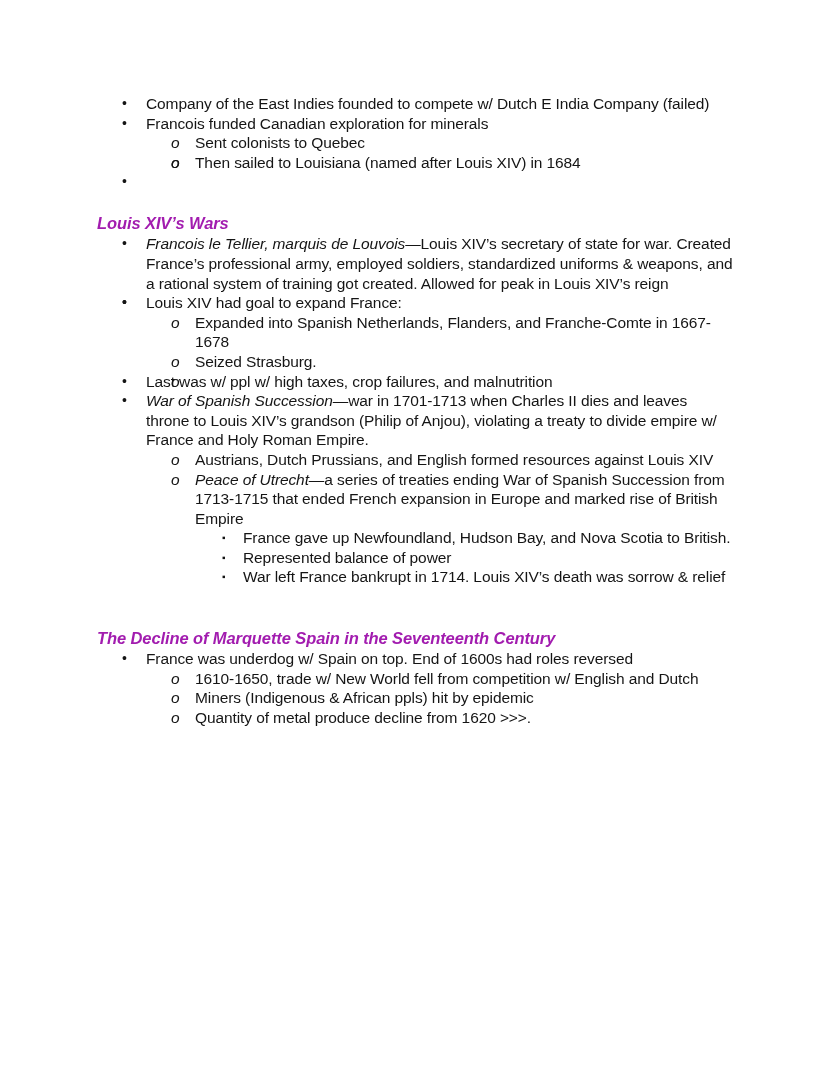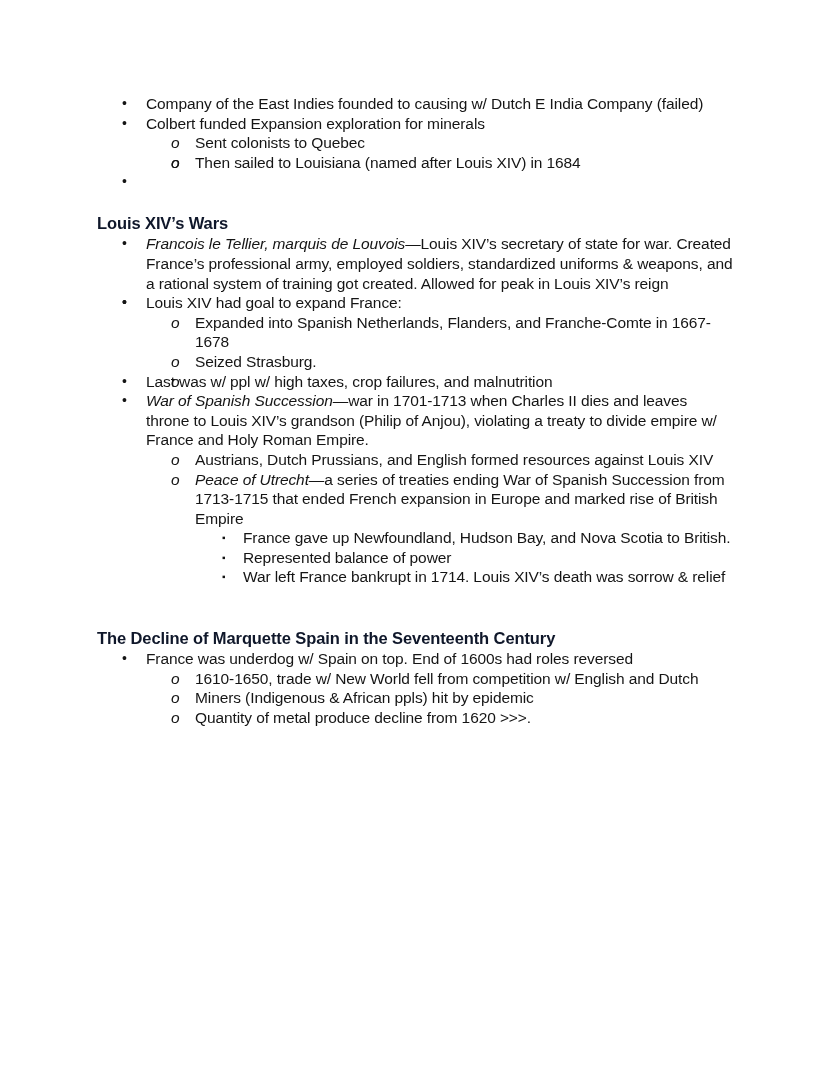--- a/index.html
+++ b/index.html
@@ -16,39 +16,40 @@
     letter-spacing: -0.1px;
   }
   .content {
     padding: 94px 94px 0 97px;
   }
   .heading {
     font-weight: bold;
     font-size: 16.5px;
     line-height: 21px;
     margin-top: 41px;
-    color: #0f172a;
+    color: #a21caf;
+    font-style: italic;
   }
   .li { position: relative; }
   .marker { position: absolute; top: 0; color: #151515; }
   .lvl1 { padding-left: 49px; }
   .lvl1 > .marker { left: 25px; font-size: 14px; }
   .lvl2 { padding-left: 98px; }
   .lvl2 > .marker { left: 74px; font-style: italic; }
   .lvl3 { padding-left: 146px; }
   .lvl3 > .marker { left: 125px; font-size: 10px; }
   .txt em { font-style: italic; }
 </style>
 </head>
 <body>
 
 <div class="page">
   <div class="content">
-      <div class="li lvl1"><span class="marker">•</span><span class="txt"><span>Company of the East Indies founded to causing w/ Dutch E India Company (failed)</span></span></div>
-      <div class="li lvl1"><span class="marker">•</span><span class="txt"><span>Colbert funded Expansion exploration for minerals</span></span></div>
+      <div class="li lvl1"><span class="marker">•</span><span class="txt"><span>Company of the East Indies founded to compete w/ Dutch E India Company (failed)</span></span></div>
+      <div class="li lvl1"><span class="marker">•</span><span class="txt"><span>Francois funded Canadian exploration for minerals</span></span></div>
       <div class="li lvl2"><span class="marker">o</span><span class="txt"><span>Sent colonists to Quebec</span></span></div>
       <div class="li lvl2"><span class="marker">o</span></div>
       <div class="li lvl2"><span class="marker">o</span><span class="txt"><span>Then sailed to Louisiana (named after Louis XIV) in 1684</span></span></div>
       <div class="li lvl1"><span class="marker">•</span></div>
       <div class="heading">Louis XIV’s Wars</div>
       <div class="li lvl1"><span class="marker">•</span><span class="txt"><em>Francois le Tellier, marquis de Louvois</em><span>—Louis XIV’s secretary of state for war. Created France’s professional army, employed soldiers, standardized uniforms &amp; weapons, and a rational system of training got created. Allowed for peak in Louis XIV’s reign</span></span></div>
       <div class="li lvl1"><span class="marker">•</span></div>
       <div class="li lvl1"><span class="marker">•</span><span class="txt"><span>Louis XIV had goal to expand France:</span></span></div>
       <div class="li lvl2"><span class="marker">o</span><span class="txt"><span>Expanded into Spanish Netherlands, Flanders, and Franche-Comte in 1667-1678</span></span></div>
       <div class="li lvl2"><span class="marker">o</span><span class="txt"><span>Seized Strasburg.</span></span></div>

